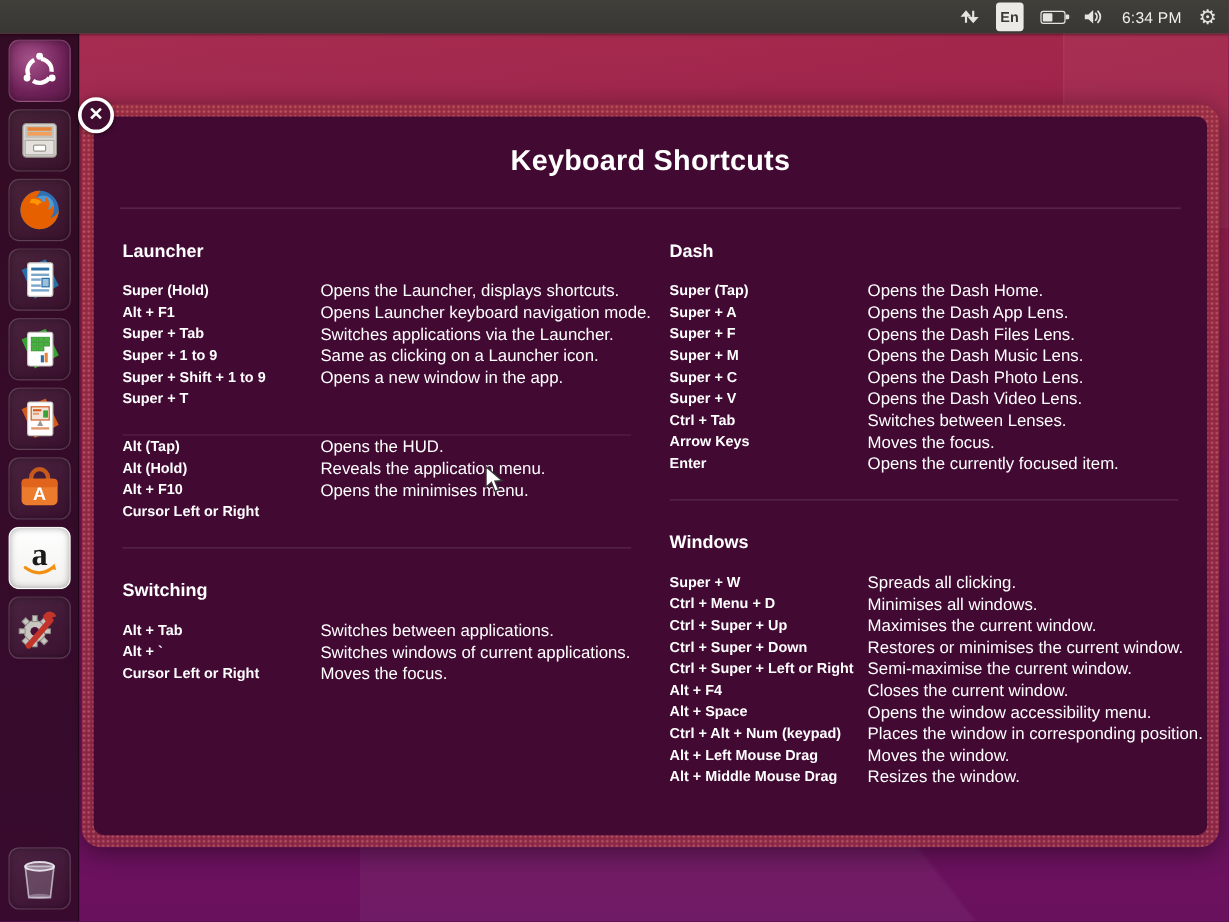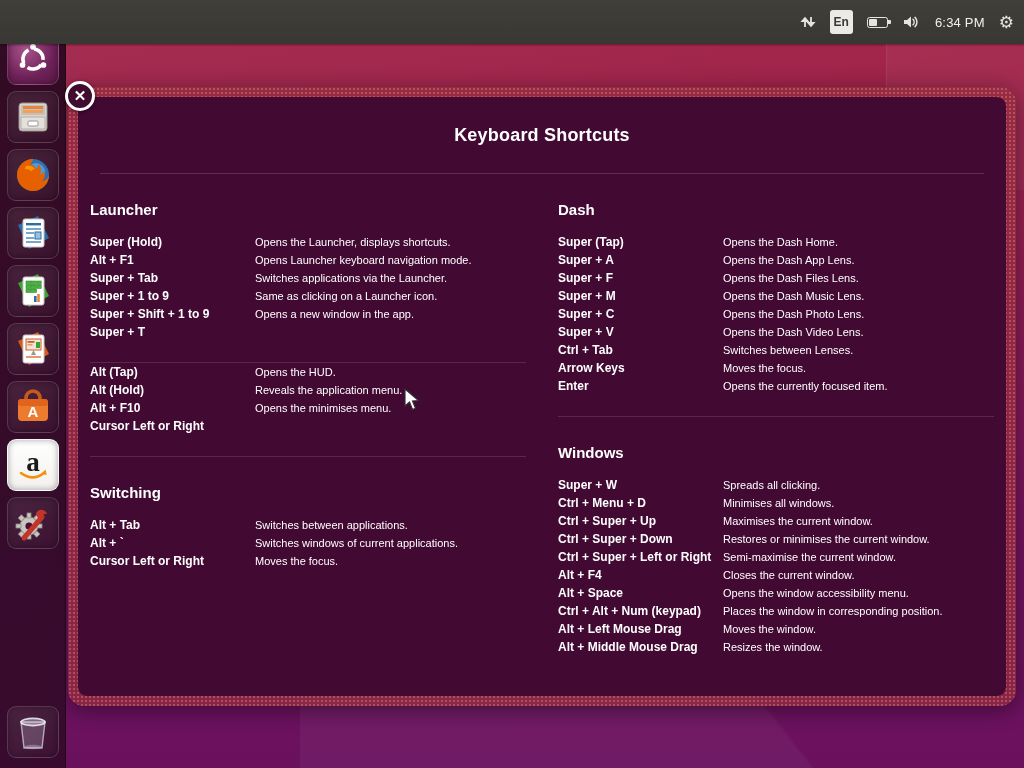--- a/index.html
+++ b/index.html
@@ -11,21 +11,21 @@
     background:
       linear-gradient(168deg, rgba(255,255,255,0.05) 0%, rgba(255,255,255,0) 30%),
       linear-gradient(180deg, #a32447 0%, #9a2150 26%, #8a1b58 45%, #731360 72%, #6a115e 100%);
   }
   .wallpaper .facet-right { position:absolute; left:886px; top:0; width:138px; height:190px;
     background:rgba(255,255,255,0.045); border-left:1px solid rgba(255,255,255,0.07); }
   .wallpaper .facet-diag { position:absolute; left:300px; top:380px; width:724px; height:388px;
     background:linear-gradient(52deg, rgba(255,255,255,0.045) 49.7%, rgba(255,255,255,0) 50.2%); }
 
   
-  .topbar { position:absolute; left:0; top:0; width:1024px; height:44px; z-index:30;
+  .topbar { position:absolute; left:0; top:0; width:1024px; height:28px; z-index:30;
     background:linear-gradient(#403f3a, #383733); display:flex; align-items:center;
     justify-content:flex-end; gap:14px; padding-right:10px; color:#e9e7e3;
     box-shadow:0 1px 2px rgba(0,0,0,0.4); }
   .tb-item { display:flex; align-items:center; height:24px; }
   .kbd-badge { background:#eceae7; color:#3a3935; font-weight:bold; font-size:12px;
     border-radius:3px; padding:1px 4px; line-height:14px; }
   .battery { position:relative; width:21px; height:11px; border:1.5px solid #e6e4e0;
     border-radius:2.5px; }
   .battery::after { content:""; position:absolute; right:-4px; top:2.5px; width:2.5px; height:4px;
     background:#e6e4e0; border-radius:0 1px 1px 0; }
@@ -49,29 +49,29 @@
 
   
   .overlay { position:absolute; left:68px; top:87px; width:948px; height:619px; z-index:10;
     border-radius:16px; padding:10px;
     background-color:rgba(146,44,62,0.78);
     background-image:radial-gradient(rgba(255,170,160,0.30) 1px, rgba(0,0,0,0) 1.2px);
     background-size:4px 4px;
     box-shadow:0 4px 22px rgba(0,0,0,0.45); }
   .panel { width:100%; height:100%; background:#420933; border-radius:9px; position:relative; }
   .panel-title { height:76px; display:flex; align-items:center; justify-content:center;
-    color:#ffffff; font-size:18px; font-weight:bold; letter-spacing:0.2px; }
+    color:#ffffff; font-size:24px; font-weight:bold; letter-spacing:0.2px; }
   .title-sep { border-top:1px solid rgba(255,255,255,0.15); margin:0 22px; }
-  .columns { display:flex; gap:32px; padding:0 12px; color:#fff; }
+  .columns { display:flex; gap:32px; padding:0 24px; color:#fff; }
   .col { flex:1; min-width:0; }
   .sec-heading { font-size:15px; font-weight:bold; margin:27px 0 15px; color:#fff; }
   .sec-sep { border-top:1px solid rgba(255,255,255,0.13); margin-top:21px; }
   .rows { display:grid; grid-template-columns:163px 1fr; column-gap:2px; }
   .rows .k { font-weight:bold; font-size:12px; line-height:18px; white-space:nowrap; }
-  .rows .d { font-size:11px; line-height:18px; white-space:nowrap; }
+  .rows .d { font-size:14px; line-height:18px; white-space:nowrap; }
 
   
   .close-btn { position:absolute; left:65px; top:81px; width:30px; height:30px; z-index:40;
     border-radius:50%; background:#400c30; border:3px solid #ffffff;
     color:#fff; font-size:15px; font-weight:bold; line-height:24px; text-align:center;
     cursor:pointer; box-shadow:0 1px 4px rgba(0,0,0,0.5); }
 
   
   .cursor { position:absolute; left:403px; top:388px; z-index:50; pointer-events:none; }
 </style>

